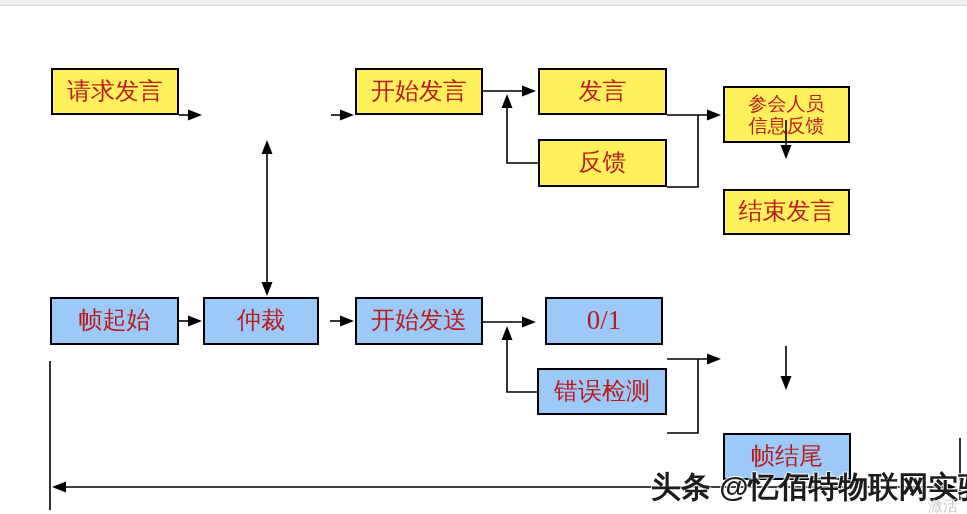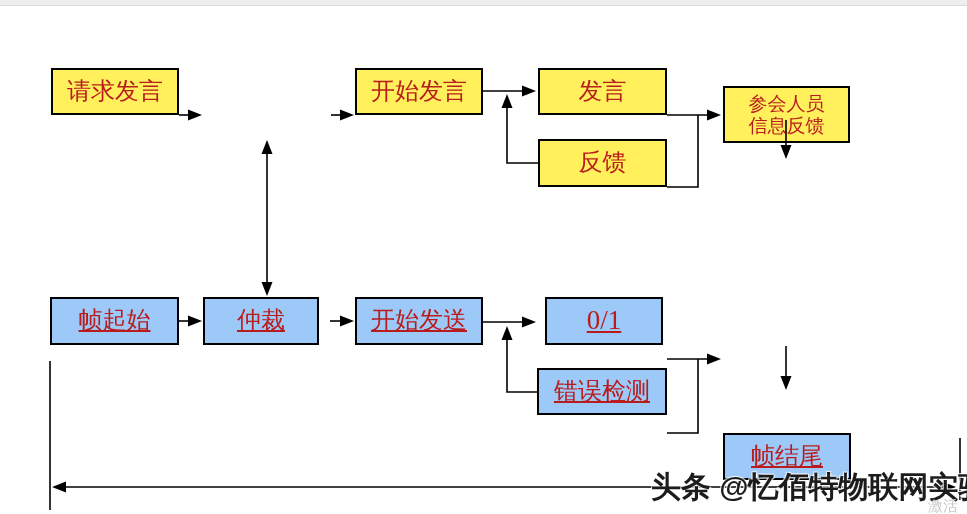--- a/index.html
+++ b/index.html
@@ -14,21 +14,21 @@
   .node{
     position:absolute;box-sizing:border-box;
     border:2px solid #000;
     display:flex;align-items:center;justify-content:center;
     text-align:center;color:#b91c1c;
     font-size:24px;line-height:1.15;white-space:pre-line;
     z-index:1;
     font-family:"Liberation Serif", serif;
   }
   .node.yellow{background:#FFF05C;}
-  .node.blue{background:#9CC9F7;text-decoration:underline;}
+  .node.blue{background:#9CC9F7;}
   .node.twoline{font-size:19px;}
   .node.bits{font-size:27px;}
   .wires{position:absolute;left:0;top:0;z-index:2;pointer-events:none;}
   .wires line, .wires polyline{stroke:#000;stroke-width:1.6;fill:none;}
   .wires polygon{fill:#000;stroke:none;}
   .watermark{
     position:absolute;left:651px;top:467px;z-index:3;
     font-size:30px;font-weight:bold;color:#1c1c1c;letter-spacing:0px;
     text-shadow:-1px -1px 0 rgba(255,255,255,.65), 1px -1px 0 rgba(255,255,255,.65),
                 -1px 1px 0 rgba(255,255,255,.65), 1px 1px 0 rgba(255,255,255,.65);
@@ -45,20 +45,21 @@
 <div class="stage">
 
   <div class="topstrip"></div>
 
   <div class="node yellow" style="left:51px;top:68px;width:128px;height:47px">请求发言</div>
   <div class="node yellow" style="left:355px;top:68px;width:128px;height:47px">开始发言</div>
   <div class="node yellow" style="left:538px;top:68px;width:129px;height:47px">发言</div>
   <div class="node yellow" style="left:538px;top:139px;width:129px;height:48px">反馈</div>
   <div class="node yellow twoline" style="left:723px;top:86px;width:127px;height:57px">参会人员
 信息反馈</div>
+  <div class="node yellow" style="left:723px;top:189px;width:127px;height:46px">结束发言</div>
 
   <div class="node blue" style="left:50px;top:297px;width:129px;height:48px">帧起始</div>
   <div class="node blue" style="left:203px;top:297px;width:116px;height:48px">仲裁</div>
   <div class="node blue" style="left:355px;top:297px;width:128px;height:48px">开始发送</div>
   <div class="node blue bits" style="left:545px;top:297px;width:118px;height:48px">0/1</div>
   <div class="node blue" style="left:537px;top:368px;width:130px;height:47px">错误检测</div>
   <div class="node blue" style="left:723px;top:433px;width:128px;height:47px">帧结尾</div>
 
   <svg class="wires" width="967" height="514" viewBox="0 0 967 514">
 

